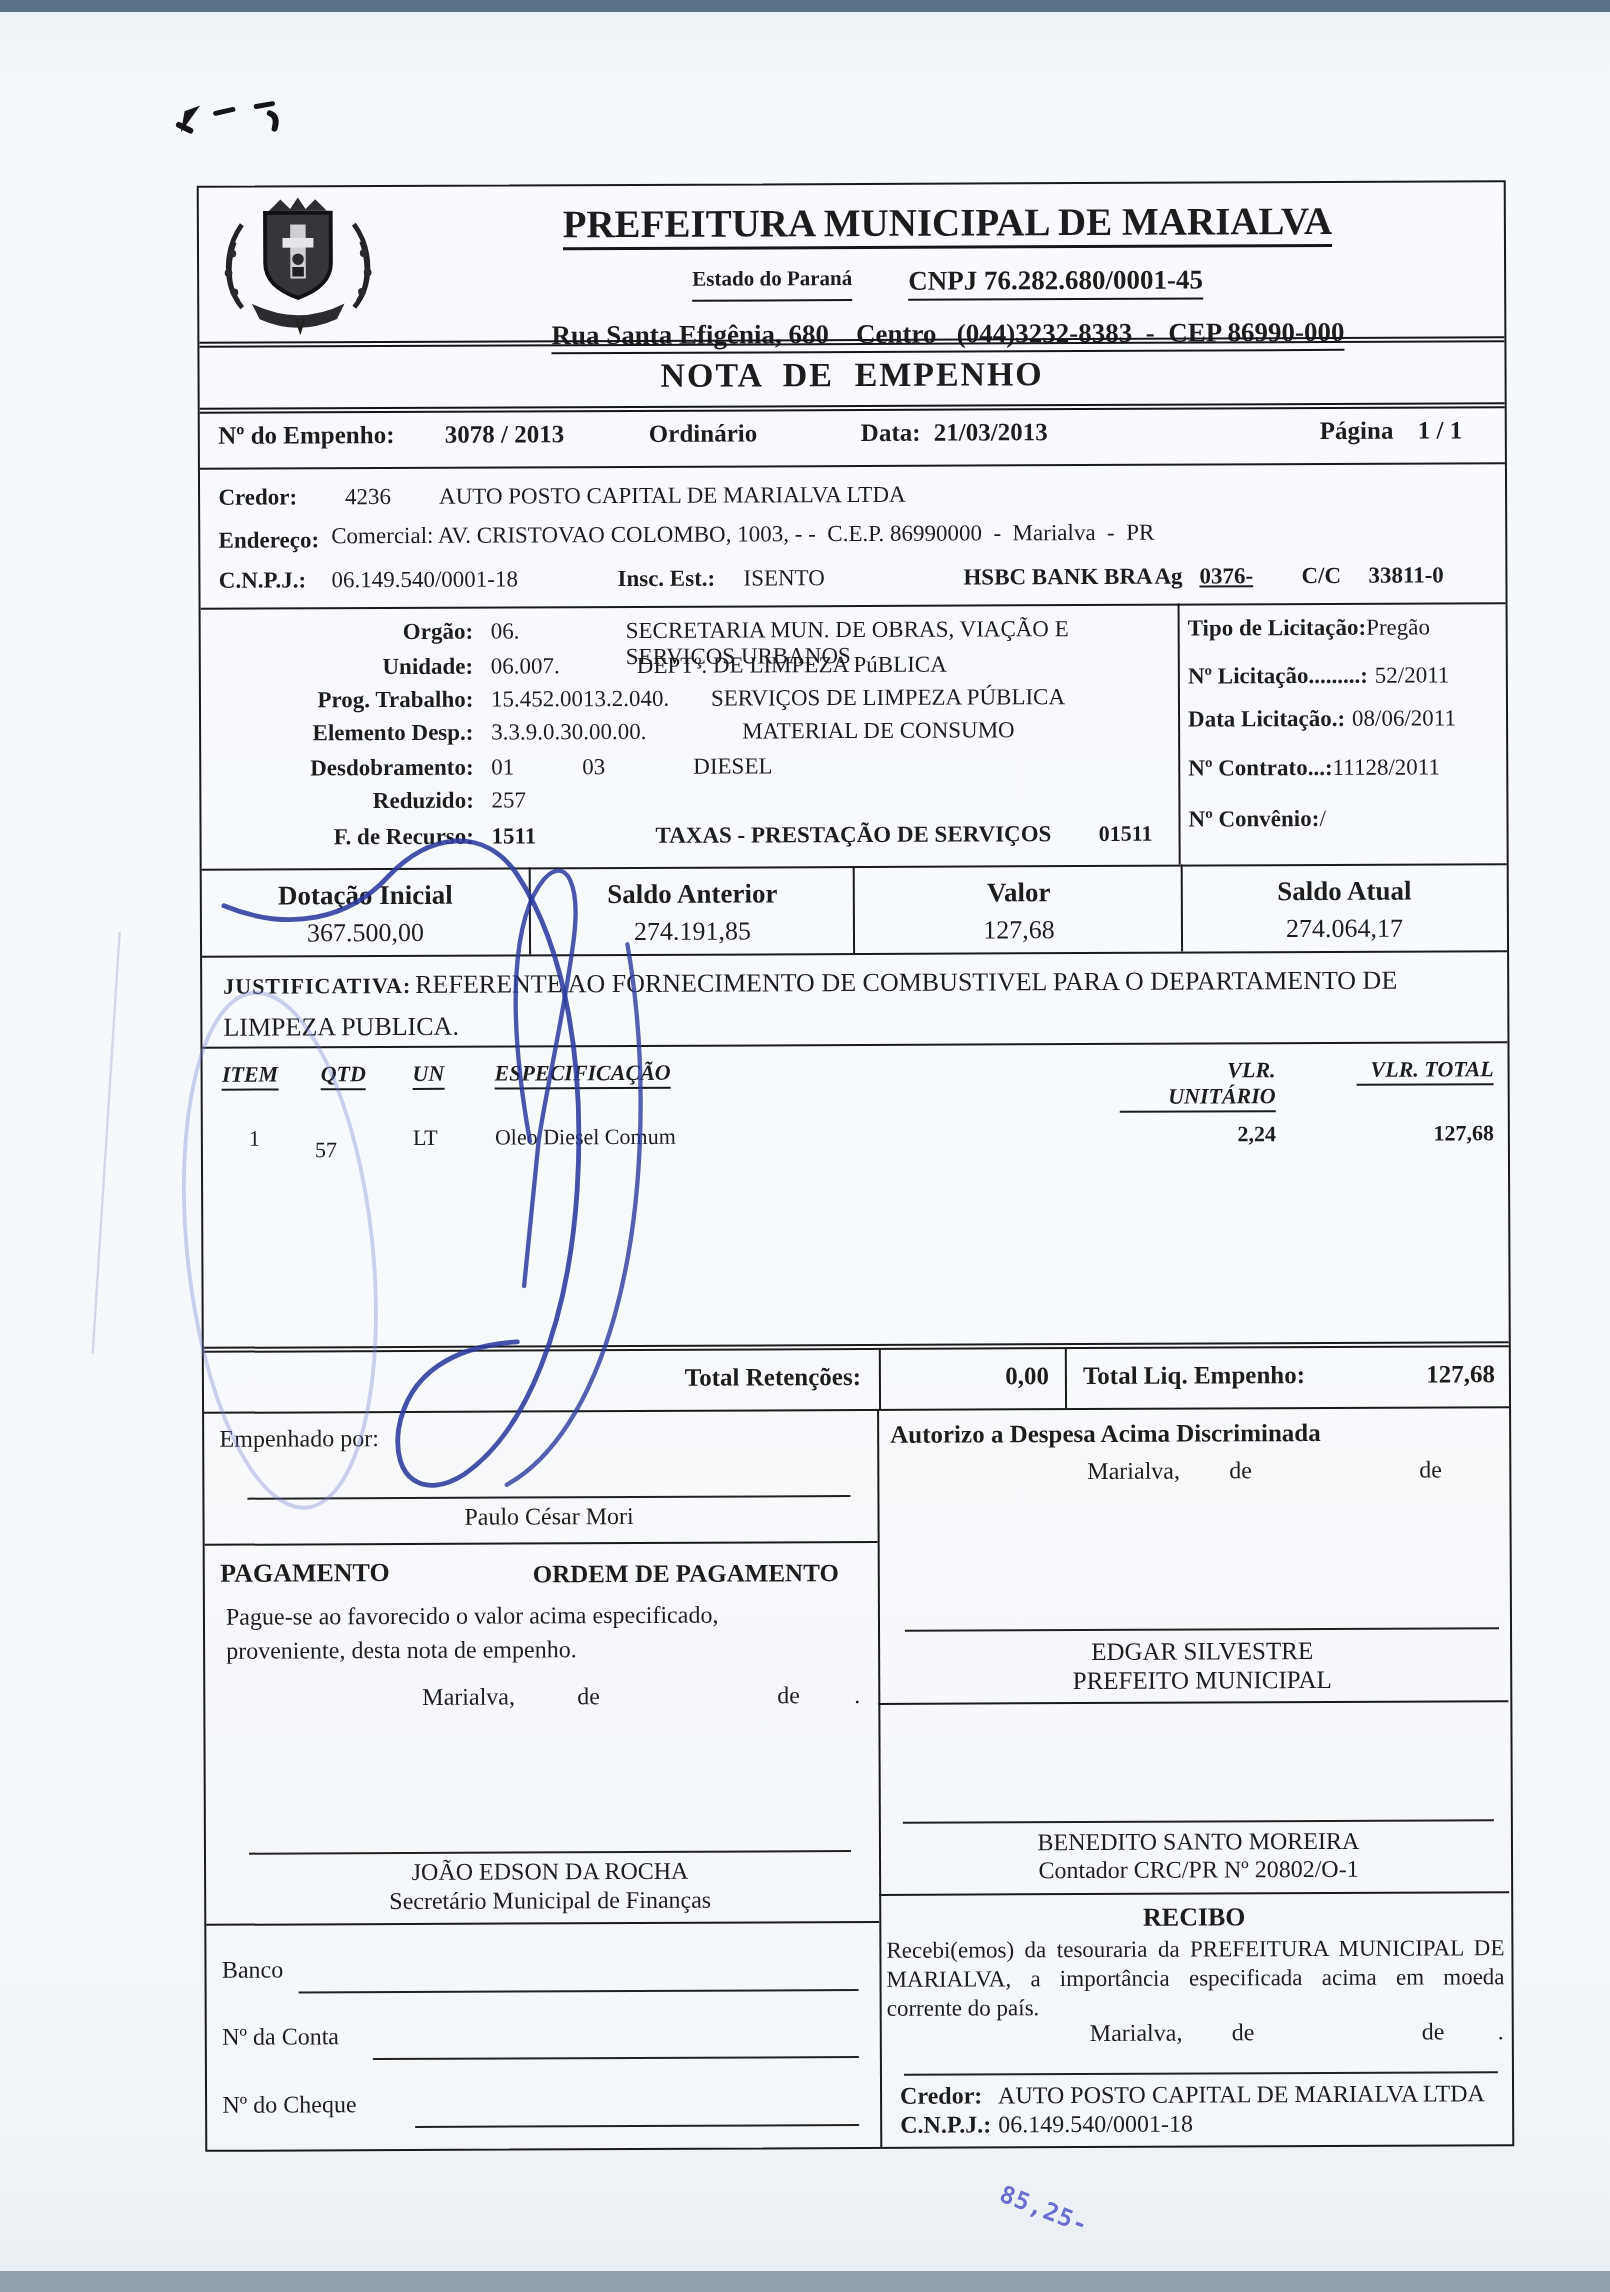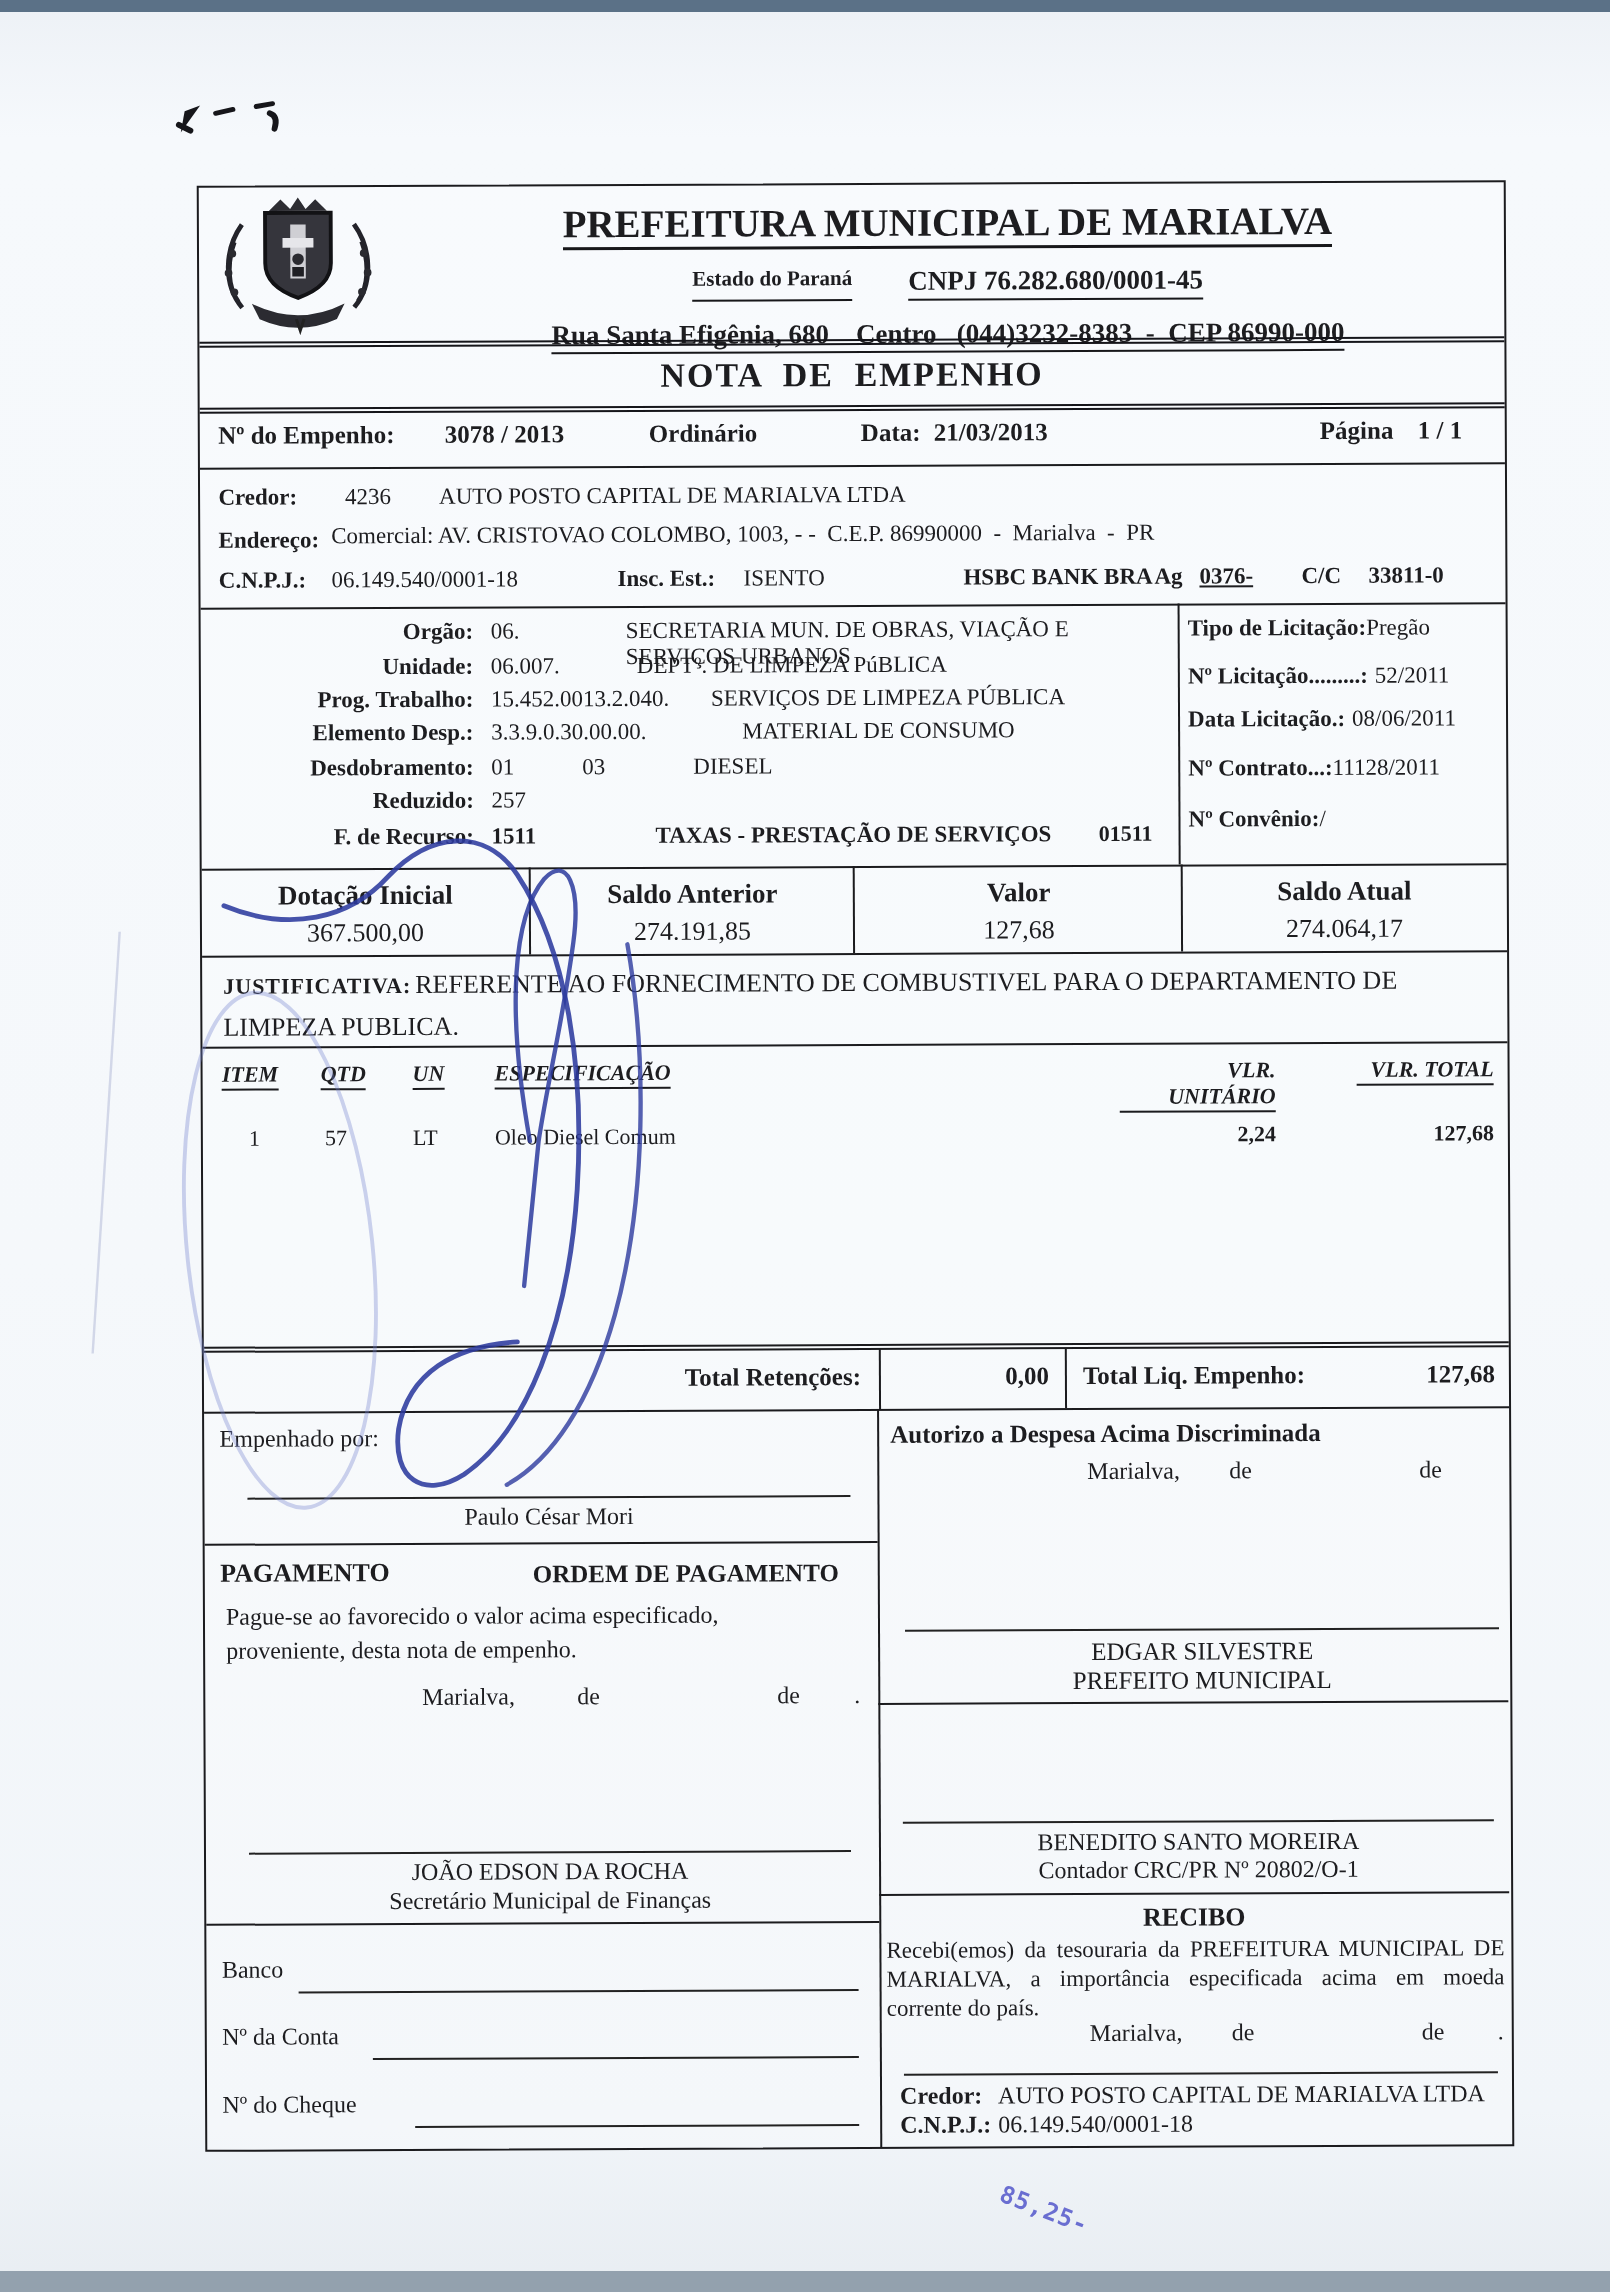--- a/index.html
+++ b/index.html
@@ -213,21 +213,21 @@
       <span class="ith" style="left:19.3px;">ITEM</span>
       <span class="ith" style="left:118px;">QTD</span>
       <span class="ith" style="left:210px;">UN</span>
       <span class="ith" style="left:292px;">ESPECIFICAÇÃO</span>
       <span class="ith" style="left:917px;width:156px;text-align:right;">VLR. UNITÁRIO</span>
       <span class="ith" style="left:1154px;width:137px;text-align:right;">VLR. TOTAL</span>
     </div>
 
     <div class="abs" style="left:0;top:938px;width:1302px;height:35px;">
       <span class="itc" style="left:46px;">1</span>
-      <span class="itc" style="left:122px;">57</span>
+      <span class="itc" style="left:112px;margin-top:12px;">57</span>
       <span class="itc" style="left:210px;">LT</span>
       <span class="itc" style="left:292px;">Oleo Diesel Comum</span>
       <span class="itc b" style="left:917px;width:156px;text-align:right;">2,24</span>
       <span class="itc b" style="left:1154px;width:137px;text-align:right;">127,68</span>
     </div>
 
     <div class="dline" style="top:1159px;"></div>
     <div class="abs" style="left:0;top:1164px;width:1302px;height:60px;">
       <span class="abs b rt" style="left:367px;top:13.5px;width:290px;font-size:25px;">Total Retenções:</span>
       <span class="abs rt b" style="left:695px;top:13.5px;width:150px;font-size:25px;">0,00</span>

